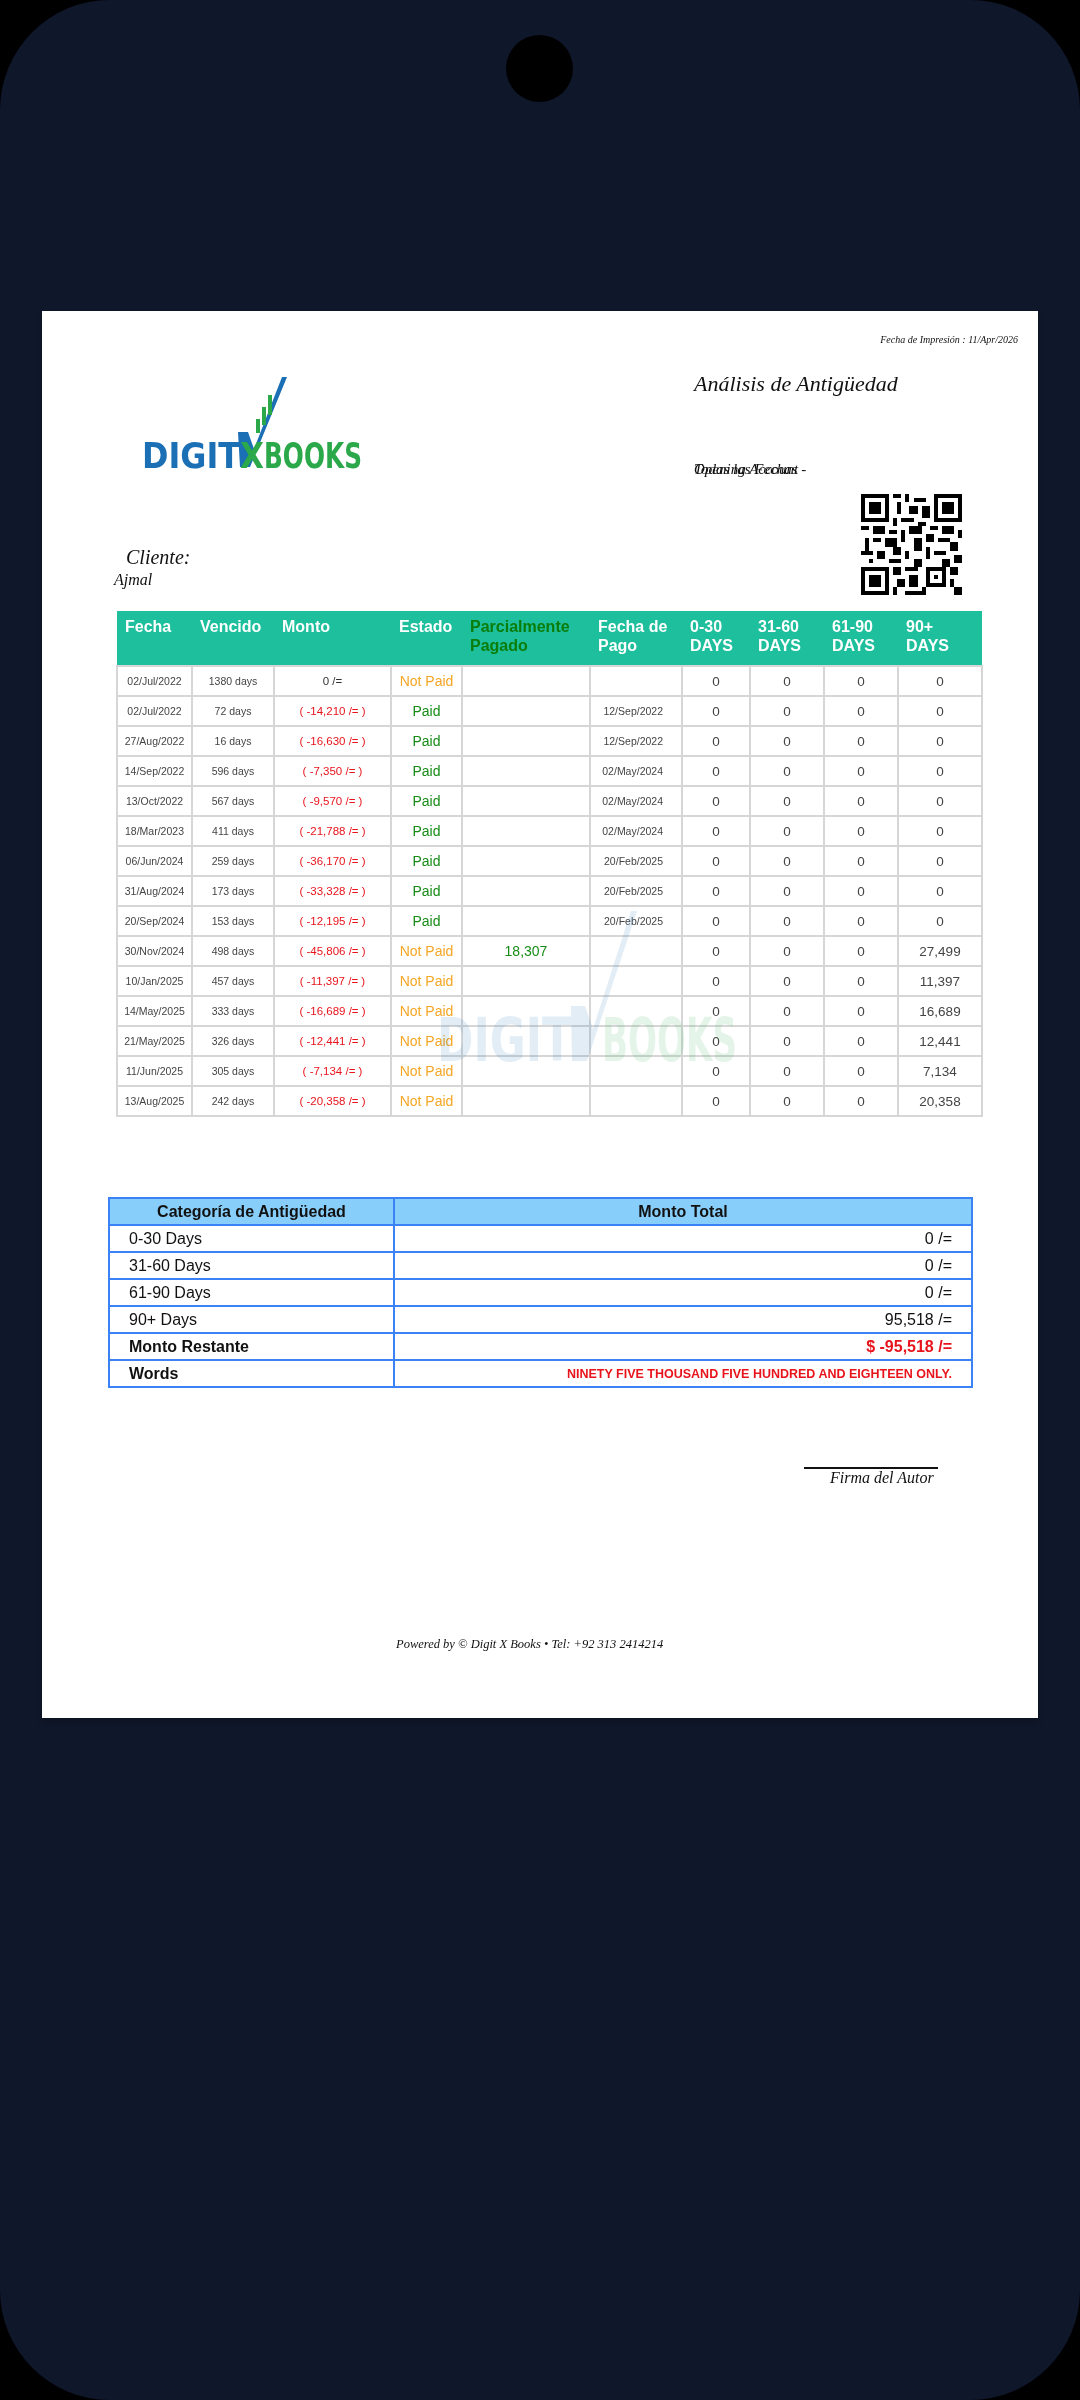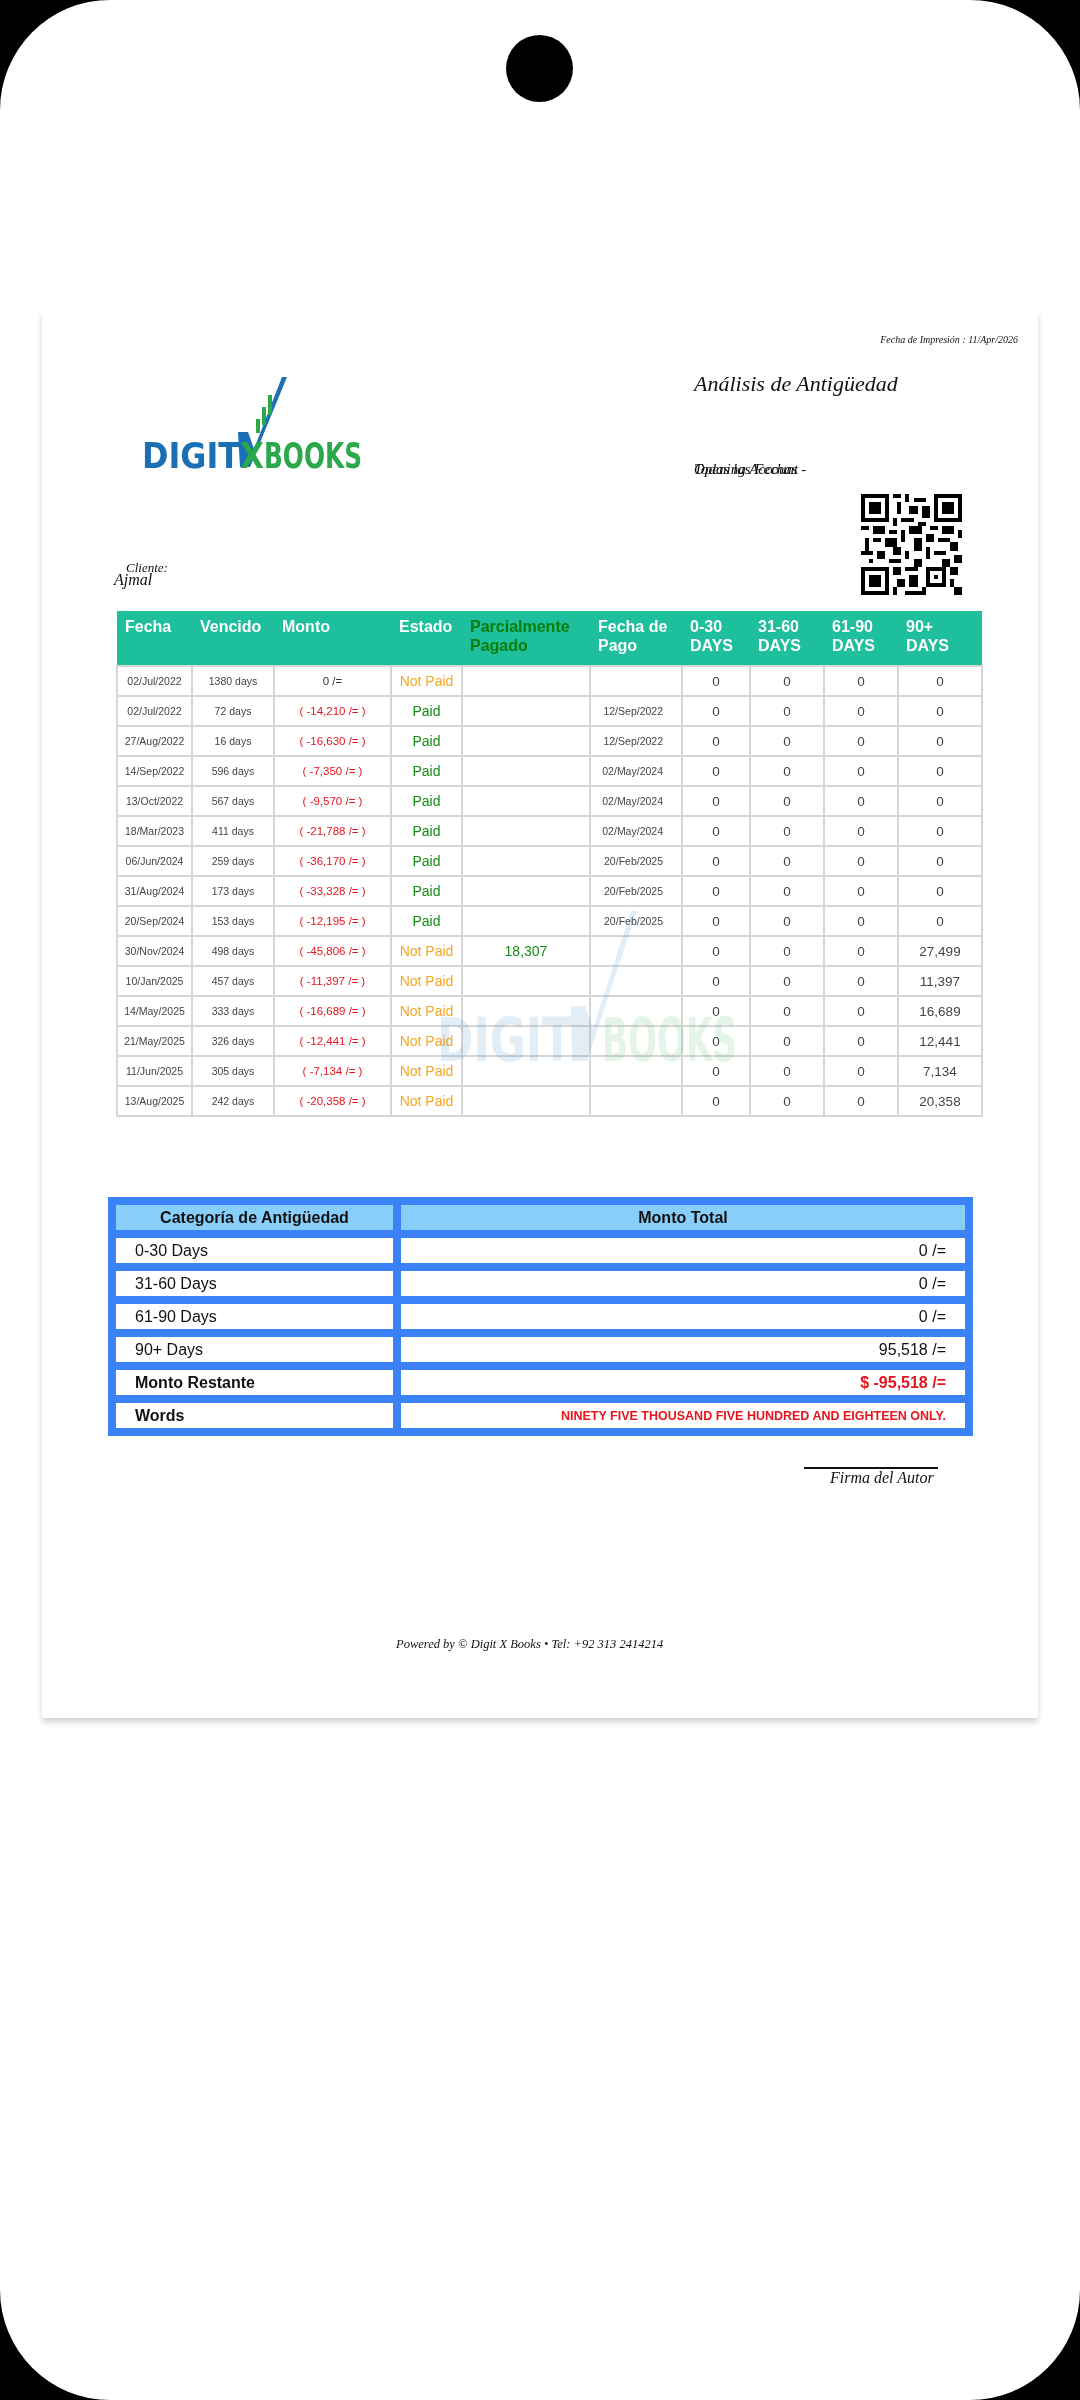--- a/index.html
+++ b/index.html
@@ -2,35 +2,35 @@
 <html><head>
 <meta charset="utf-8">
 <style>
   html, body { margin:0; padding:0; }
   body {
     width:1080px; height:2400px; background:#000; position:relative; overflow:hidden;
     font-family:"Liberation Sans", sans-serif;
   }
   .phone {
     position:absolute; left:0; top:0; width:1080px; height:2400px;
-    background:#ffffff; border-radius:110px 110px 110px 110px; overflow:hidden;
+    background:#0f172a; border-radius:110px 110px 110px 110px; overflow:hidden;
   }
   .camera {
     position:absolute; left:506px; top:35px; width:67px; height:67px; border-radius:50%; background:#000;
   }
   .page {
     position:absolute; left:42px; top:311px; width:996px; height:1407px; background:#fff;
     box-shadow:0 4px 6px rgba(0,0,0,0.18);
   }
   .serif-i { font-family:"Liberation Serif", serif; font-style:italic; color:#111; }
   .print-date { position:absolute; right:20px; top:23px; font-size:10px; }
   .title { position:absolute; left:652px; top:60px; font-size:22px; }
   .sub1 { position:absolute; left:652px; top:118px; font-size:15px;margin-top:32px; }
   .sub2 { position:absolute; left:652px; top:150px; font-size:15px; }
-  .cliente-label { position:absolute; left:84px; top:249px; font-size:13px; }
+  .cliente-label { position:absolute; left:84px; top:235px; font-size:20px; }
   .cliente-name { position:absolute; left:72px; top:260px; font-size:16px; }
   .logo { position:absolute; left:100px; top:66px; width:220px; height:100px; }
   .qr { position:absolute; left:819px; top:183px; width:101px; height:101px; }
 
   
   .tbl { position:absolute; left:74px; top:300px; width:865px; border-collapse:collapse; table-layout:fixed; }
   .tbl th {
     background:#1dbf9c; color:#fff; font-weight:bold; font-size:16px; text-align:left;
     vertical-align:top; padding:6px 5px 0 8px; height:48px; line-height:19px;
   }
@@ -44,21 +44,21 @@
   .tbl td.status.paid { color:#168c16; }
   .tbl td.status.notpaid { color:#f5a623; }
   .tbl td.bucket { font-size:13.5px; color:#444; }
   .tbl td.partial-val { font-size:14px; color:#168c16; }
   .tbl td.paydate { text-align:right; padding-right:18px; font-size:10.5px; }
 
   .watermark { position:absolute; left:395px; top:600px; width:300px; height:160px; opacity:0.12; pointer-events:none; }
 
   
   .sum { position:absolute; left:66px; top:886px; width:865px; border-collapse:collapse; table-layout:fixed; }
-  .sum td, .sum th { border:8px solid #3b82f6; height:25px; padding:0 19px; font-size:16px; color:#111; }
+  .sum td, .sum th { border:2px solid #3b82f6; height:25px; padding:0 19px; font-size:16px; color:#111; }
   .sum th { background:#87cefa; font-weight:bold; text-align:center; font-size:16px; }
   .sum td.val { text-align:right; }
   .sum td.bold { font-weight:bold;margin-top:21px; }
   .sum td.red { color:#e8141c; font-weight:bold; }
   .sum td.words { color:#e8141c; font-weight:bold; font-size:12.5px; text-align:right; }
 
   .sig-line { position:absolute; left:762px; top:1156px; width:134px; height:2px; background:#111; }
   .sig-label { position:absolute; left:788px; top:1158px; font-size:16px; }
   .footer { position:absolute; left:354px; top:1326px; font-size:12.5px; }
 </style>

